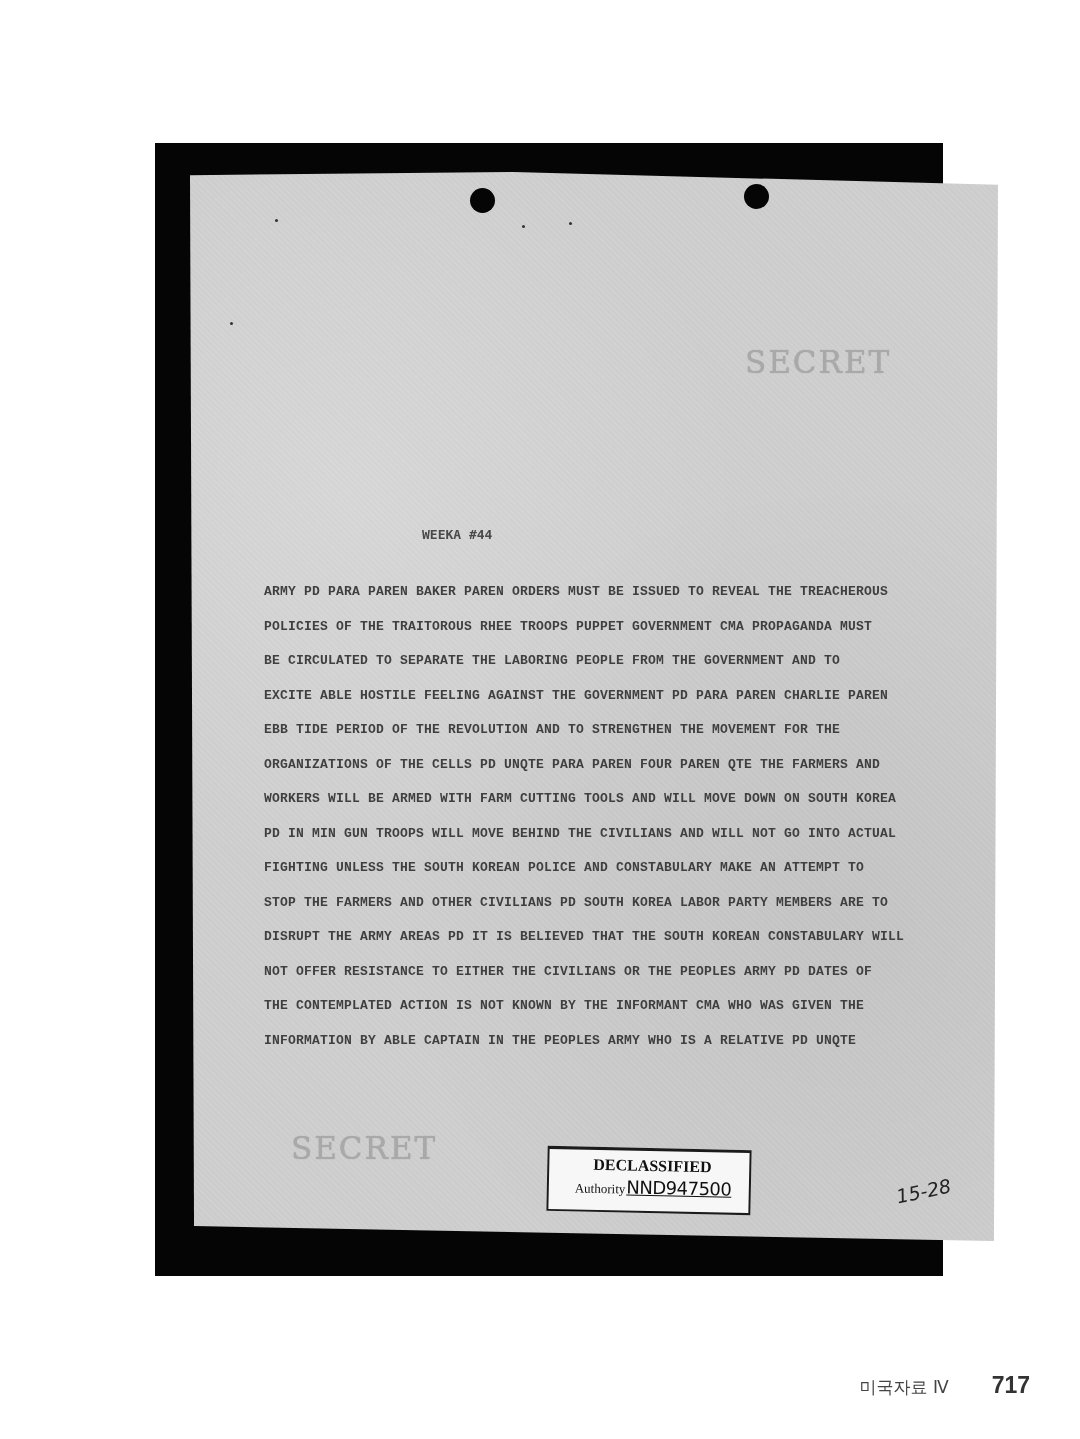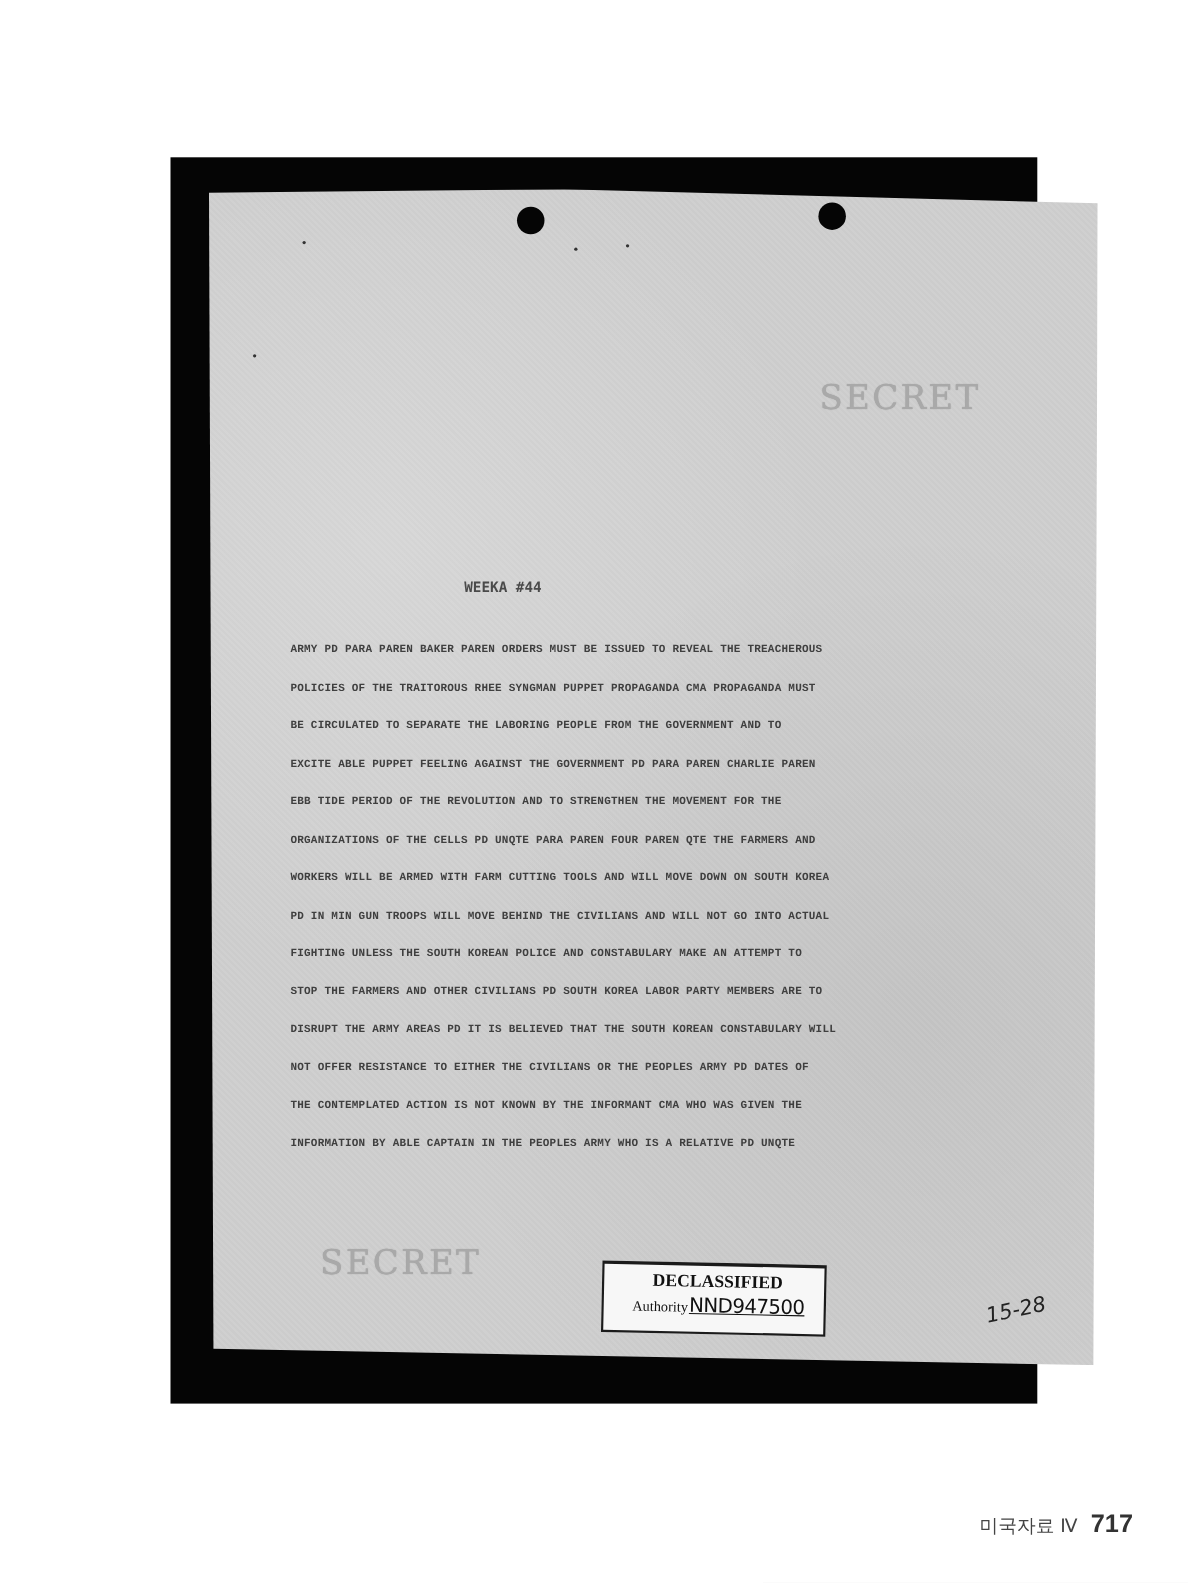--- a/index.html
+++ b/index.html
@@ -29,21 +29,21 @@
     font-size: 31px; letter-spacing: 2px; font-weight: normal;
     text-shadow: 0 0 1px #9a9a9a;
   }
   .msg-heading {
     position: absolute; left: 232px; top: 355px;
     font-family: "DejaVu Sans Mono", monospace; font-weight: bold; font-size: 13px;
     color: #4a4a4a;
   }
   .msg-body {
     position: absolute; left: 74px; top: 410px; width: 700px;
-    font-family: "Liberation Mono", monospace; font-weight: bold; font-size: 10px;
+    font-family: "Liberation Mono", monospace; font-weight: bold; font-size: 13px;
     color: #3f3f3f; letter-spacing: 0.2px;
   }
   .msg-line { height: 34.5px; line-height: 20px; white-space: nowrap; }
   .declass-box {
     position: absolute; left: 357px; top: 976px; width: 200px; height: 60px;
     background: #f7f7f7; border: 2px solid #1b1b1b; border-top-width: 3px;
     transform: rotate(1.2deg);
     font-family: "Liberation Serif", serif; color: #111;
   }
   .declass-title { position: absolute; left: 44px; top: 6px; font-weight: bold; font-size: 16px; }
@@ -54,21 +54,21 @@
   }
   .handwritten-ref {
     position: absolute; left: 706px; top: 1008px; font-family: "DejaVu Sans", sans-serif;
     font-size: 19px; color: #222; transform: rotate(-12deg); font-style: italic;
   }
   .page-footer {
     position: absolute; right: 50px; top: 1372px; display: flex; align-items: baseline; gap: 12px;
     color: #444;
   }
   .footer-section { font-family: "DejaVu Sans", sans-serif; font-size: 17px; color: #444; margin-left: 20px; }
-  .footer-page { font-family: "Liberation Sans", sans-serif; font-weight: bold; font-size: 23px; color: #333; }
+  .footer-page { font-family: "Liberation Sans", sans-serif; font-weight: bold; font-size: 23px; color: #333; margin-left: 31px; }
 </style>
 </head>
 <body>
 
 <div class="scan-frame">
   <div class="paper">
 
     <div class="punch-hole" style="left:280px; top:16px;"></div>
     <div class="punch-hole" style="left:554px; top:12px;"></div>
 
@@ -76,23 +76,23 @@
     <div class="speck" style="left:332px; top:53px;"></div>
     <div class="speck" style="left:379px; top:50px;"></div>
     <div class="speck" style="left:40px; top:150px;"></div>
 
     <div class="secret-stamp" style="left:555px; top:172px;">SECRET</div>
 
     <div class="msg-heading">WEEKA #44</div>
 
     <div class="msg-body">
       <div class="msg-line">ARMY PD PARA PAREN BAKER PAREN ORDERS MUST BE ISSUED TO REVEAL THE TREACHEROUS</div>
-      <div class="msg-line">POLICIES OF THE TRAITOROUS RHEE SYNGMAN PUPPET PROPAGANDA CMA PROPAGANDA MUST</div>
+      <div class="msg-line">POLICIES OF THE TRAITOROUS RHEE TROOPS PUPPET GOVERNMENT CMA PROPAGANDA MUST</div>
       <div class="msg-line">BE CIRCULATED TO SEPARATE THE LABORING PEOPLE FROM THE GOVERNMENT AND TO</div>
-      <div class="msg-line">EXCITE ABLE PUPPET FEELING AGAINST THE GOVERNMENT PD PARA PAREN CHARLIE PAREN</div>
+      <div class="msg-line">EXCITE ABLE HOSTILE FEELING AGAINST THE GOVERNMENT PD PARA PAREN CHARLIE PAREN</div>
       <div class="msg-line">EBB TIDE PERIOD OF THE REVOLUTION AND TO STRENGTHEN THE MOVEMENT FOR THE</div>
       <div class="msg-line">ORGANIZATIONS OF THE CELLS PD UNQTE PARA PAREN FOUR PAREN QTE THE FARMERS AND</div>
       <div class="msg-line">WORKERS WILL BE ARMED WITH FARM CUTTING TOOLS AND WILL MOVE DOWN ON SOUTH KOREA</div>
       <div class="msg-line">PD IN MIN GUN TROOPS WILL MOVE BEHIND THE CIVILIANS AND WILL NOT GO INTO ACTUAL</div>
       <div class="msg-line">FIGHTING UNLESS THE SOUTH KOREAN POLICE AND CONSTABULARY MAKE AN ATTEMPT TO</div>
       <div class="msg-line">STOP THE FARMERS AND OTHER CIVILIANS PD SOUTH KOREA LABOR PARTY MEMBERS ARE TO</div>
       <div class="msg-line">DISRUPT THE ARMY AREAS PD IT IS BELIEVED THAT THE SOUTH KOREAN CONSTABULARY WILL</div>
       <div class="msg-line">NOT OFFER RESISTANCE TO EITHER THE CIVILIANS OR THE PEOPLES ARMY PD DATES OF</div>
       <div class="msg-line">THE CONTEMPLATED ACTION IS NOT KNOWN BY THE INFORMANT CMA WHO WAS GIVEN THE</div>
       <div class="msg-line">INFORMATION BY ABLE CAPTAIN IN THE PEOPLES ARMY WHO IS A RELATIVE PD UNQTE</div>

